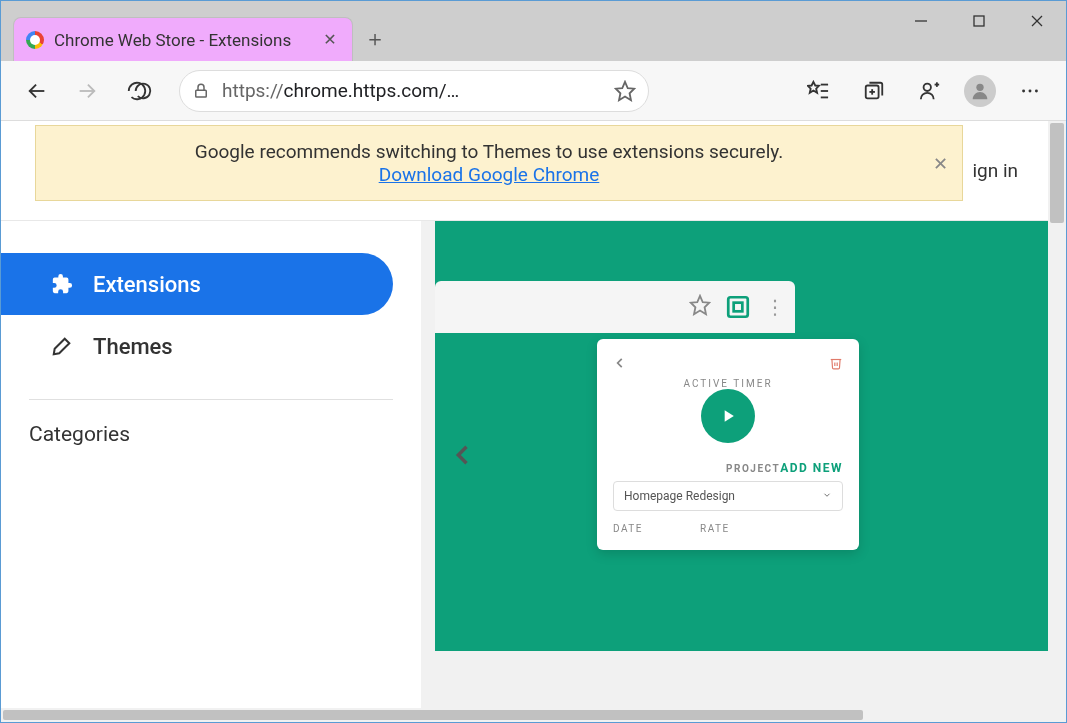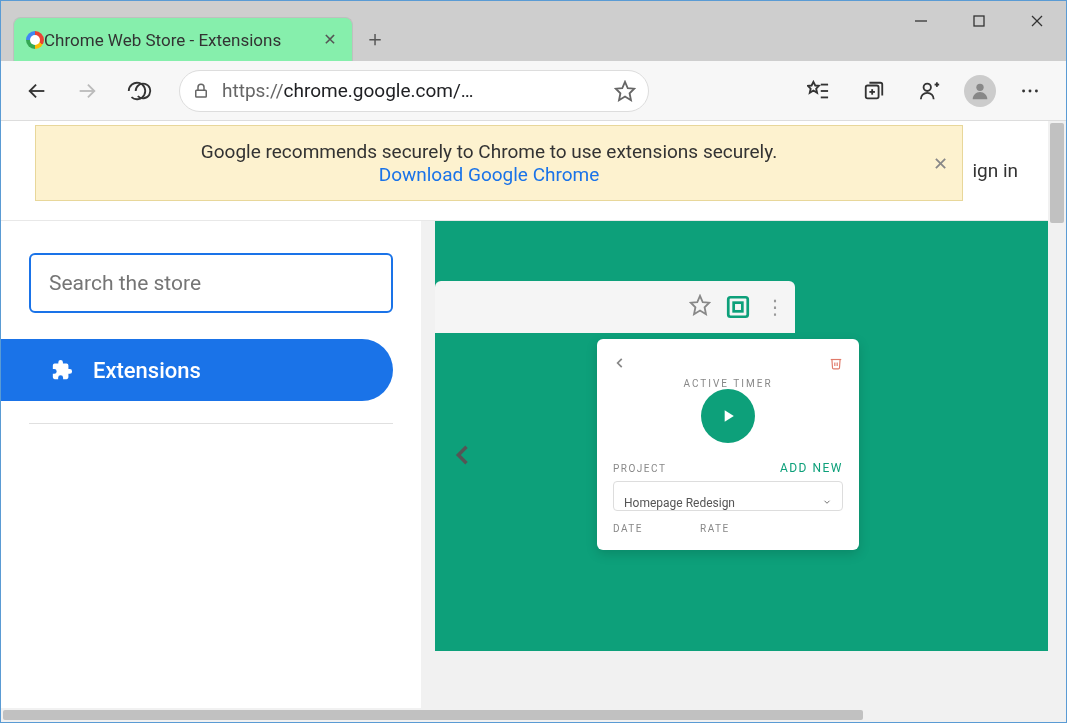--- a/index.html
+++ b/index.html
@@ -2,21 +2,21 @@
 <html><head>
 <meta charset="utf-8">
 <style>
 * { margin: 0; padding: 0; box-sizing: border-box; font-family: -apple-system, BlinkMacSystemFont, "Segoe UI", Roboto, sans-serif; }
 body { width: 1067px; height: 723px; overflow: hidden; background: #cccccc; }
 
 
 .browser-window { width: 100%; height: 100%; background: #cecece; border: 1px solid #5a9bd4; display: flex; flex-direction: column; }
 .title-bar { height: 60px; background: #cecece; display: flex; align-items: flex-start; position: relative; }
 .tabs-row { display: flex; align-items: flex-end; height: 100%; padding-left: 12px; }
-.tab { background: #86efac; border-radius: 8px 8px 0 0; height: 44px; display: flex; align-items: center; padding: 0 14px 0 12px; margin-top: 16px; min-width: 340px; border: 1px solid #bfbfbf; border-bottom: none; }
+.tab { background: #f0abfc; border-radius: 8px 8px 0 0; height: 44px; display: flex; align-items: center; padding: 0 14px 0 12px; gap: 10px; margin-top: 16px; min-width: 340px; border: 1px solid #bfbfbf; border-bottom: none; }
 .tab-favicon { width: 18px; height: 18px; border-radius: 50%; background: conic-gradient(#ea4335 0 33%, #fbbc05 33% 50%, #34a853 50% 75%, #4285f4 75% 100%); position: relative; }
 .tab-favicon::after { content:''; position:absolute; inset:4px; background:#fff; border-radius:50%; }
 .tab-title { font-size: 17px; color: #333; flex: 1; white-space: nowrap; overflow: hidden; text-overflow: ellipsis; }
 .tab-close { width: 16px; height: 16px; color: #555; cursor: pointer; display:flex; align-items:center; justify-content:center; font-size:16px; }
 .new-tab { width: 44px; height: 44px; display: flex; align-items: center; justify-content: center; color: #555; font-size: 22px; margin-top: 16px; cursor: pointer; }
 .window-controls { position: absolute; right: 0; top: 0; display: flex; }
 .win-btn { width: 58px; height: 40px; display: flex; align-items: center; justify-content: center; color: #333; cursor: pointer; }
 .win-btn svg { width: 14px; height: 14px; }
 
 
@@ -40,21 +40,21 @@
 .scrollbar-v .thumb { position: absolute; left: 2px; right: 2px; top: 2px; height: 100px; background: #c1c1c1; border-radius: 2px; }
 .scrollbar-h { position: absolute; left: 0; bottom: 0; right: 18px; height: 14px; background: #f1f1f1; }
 .scrollbar-h .thumb { position: absolute; top: 2px; bottom: 2px; left: 2px; width: 860px; background: #c1c1c1; border-radius: 2px; }
 
 .page-header { height: 100px; background: #fff; border-bottom: 1px solid #e8e8e8; position: relative; display: flex; align-items: center; justify-content: flex-end; padding-right: 48px; }
 .signin-text { font-size: 19px; color: #333; }
 
 
 .banner { position: absolute; left: 34px; top: 4px; width: 928px; background: #fdf2cf; border: 1px solid #e8d79a; padding: 14px 40px 14px 20px; text-align: center; z-index: 5; }
 .banner-text { font-size: 19px; color: #333; }
-.banner-link { color: #1a73e8; font-size: 19px; }
+.banner-link { color: #1a73e8; text-decoration: underline; font-size: 19px; }
 .banner-close { position: absolute; right: 14px; top: 50%; transform: translateY(-50%); color: #888; cursor: pointer; font-size: 18px; }
 
 .page-body { position: absolute; left: 0; top: 100px; right: 18px; bottom: 14px; background: #f1f1f1; display: flex; }
 
 
 .sidebar { width: 420px; background: #fff; padding: 32px 28px; }
 .search-box { border: 2px solid #1a73e8; border-radius: 6px; height: 60px; display: flex; align-items: center; padding: 0 18px; margin-bottom: 26px; }
 .search-box input { border: none; outline: none; font-size: 21px; color: #555; width: 100%; background: transparent; }
 .nav-item { height: 62px; display: flex; align-items: center; gap: 20px; padding: 0 6px; border-radius: 0 32px 32px 0; margin-left: -28px; padding-left: 50px; cursor: pointer; }
 .nav-item.active { background: #1a73e8; color: #fff; }
@@ -78,24 +78,24 @@
 .mock-star { color: #888; }
 .mock-logo { width: 26px; height: 26px; color: #0da07a; }
 .mock-dots { color: #999; font-size: 20px; letter-spacing: -2px; }
 .popup { position: absolute; left: 162px; top: 118px; width: 262px; background: #fff; border-radius: 6px; box-shadow: 0 4px 12px rgba(0,0,0,0.15); padding: 16px; }
 .popup-header { display: flex; align-items: center; justify-content: space-between; margin-bottom: 4px; }
 .popup-back { color: #888; cursor: pointer; }
 .popup-delete { color: #e07a6a; cursor: pointer; }
 .timer-label { text-align: center; font-size: 10px; letter-spacing: 2px; color: #888; }
 .timer-value { text-align: center; font-size: 32px; color: #222; font-weight: 400; margin: 4px 0 10px 0; letter-spacing: 1px; }
 .play-btn { width: 54px; height: 54px; border-radius: 50%; background: #0da07a; margin: 0 auto 18px auto; display: flex; align-items: center; justify-content: center; color: #fff; }
-.popup-section-row { display: flex; justify-content: space-between; align-items: center; }
+.popup-section-row { display: flex; justify-content: flex-end; align-items: center; font-weight: bold; }
 .popup-section-label { font-size: 10px; letter-spacing: 1.5px; color: #888; }
 .popup-addnew { font-size: 12px; letter-spacing: 1.5px; color: #0da07a; }
-.popup-select { border: 1px solid #ddd; border-radius: 4px; height: 30px; display: flex; align-items: flex-end; justify-content: space-between; padding: 0 10px; margin-top: 6px; font-size: 12px; color: #555; margin-bottom: 12px; }
+.popup-select { border: 1px solid #ddd; border-radius: 4px; height: 30px; display: flex; align-items: center; justify-content: space-between; padding: 0 10px; margin-top: 6px; font-size: 12px; color: #555; margin-bottom: 12px; }
 .popup-bottom-row { display: flex; gap: 57px; }
 </style>
 </head>
 <body>
 
 <div class="browser-window">
 
   <div class="title-bar">
     <div class="tabs-row">
       <div class="tab">
@@ -156,21 +156,21 @@
         </svg>
     </div>
 
     <div class="address-bar">
       <span class="lock-icon">
         <svg viewBox="0 0 24 24" fill="none" stroke="currentColor" stroke-width="2">
             <rect x="5" y="11" width="14" height="9" rx="1"></rect>
             <path d="M8 11V7a4 4 0 0 1 8 0v4"></path>
           </svg>
       </span>
-      <span class="url-text"><span class="protocol">https://</span><span>chrome.google.com/</span><span>…</span></span>
+      <span class="url-text"><span class="protocol">https://</span><span>chrome.https.com/</span><span>…</span></span>
       <span class="star-btn">
         <svg viewBox="0 0 24 24" fill="none" stroke="currentColor" stroke-width="2">
             <polygon points="12 2 15 9 22 9.5 17 14.5 18.5 22 12 18 5.5 22 7 14.5 2 9.5 9 9"></polygon>
           </svg>
       </span>
     </div>
 
     <div class="spacer"></div>
     <div class="tb-right">
       <div class="tb-btn">
@@ -212,40 +212,46 @@
       </div>
     </div>
   </div>
 
   <div class="content-area">
     <div class="page-header">
       <span class="signin-text">ign in</span>
     </div>
 
     <div class="banner">
-      <div class="banner-text">Google recommends securely to Chrome to use extensions securely.</div>
+      <div class="banner-text">Google recommends switching to Themes to use extensions securely.</div>
       <a class="banner-link">Download Google Chrome</a>
       <span class="banner-close">✕</span>
     </div>
 
     <div class="page-body">
 
       <div class="sidebar">
-        <div class="search-box">
-          <input type="text" placeholder="Search the store" style="">
-        </div>
         <div class="nav-item active">
           <span class="nav-icon">
             <svg viewBox="0 0 24 24" fill="currentColor">
                 <path d="M20.5 11H19V7a2 2 0 0 0-2-2h-4V3.5a2.5 2.5 0 0 0-5 0V5H4a2 2 0 0 0-2 2v3.8h1.5a2.7 2.7 0 0 1 0 5.4H2V20a2 2 0 0 0 2 2h3.8v-1.5a2.7 2.7 0 0 1 5.4 0V22H17a2 2 0 0 0 2-2v-4h1.5a2.5 2.5 0 0 0 0-5z"></path>
               </svg>
           </span>
           <span class="nav-label">Extensions</span>
         </div>
+        <div class="nav-item">
+          <span class="nav-icon">
+            <svg viewBox="0 0 24 24" fill="none" stroke="currentColor" stroke-width="2.2">
+                <path d="M15 4l5 5L9 20l-6 1 1-6z"></path>
+              </svg>
+          </span>
+          <span class="nav-label">Themes</span>
+        </div>
         <hr class="divider">
+        <div class="categories-label">Categories</div>
       </div>
 
       <div class="feature-area">
         <div class="carousel-prev">
           <svg viewBox="0 0 24 24" fill="none" stroke="currentColor" stroke-width="3">
               <polyline points="15 5 8 12 15 19"></polyline>
             </svg>
         </div>
         <div class="feature-card">
           <div class="mock-browser-bar">

